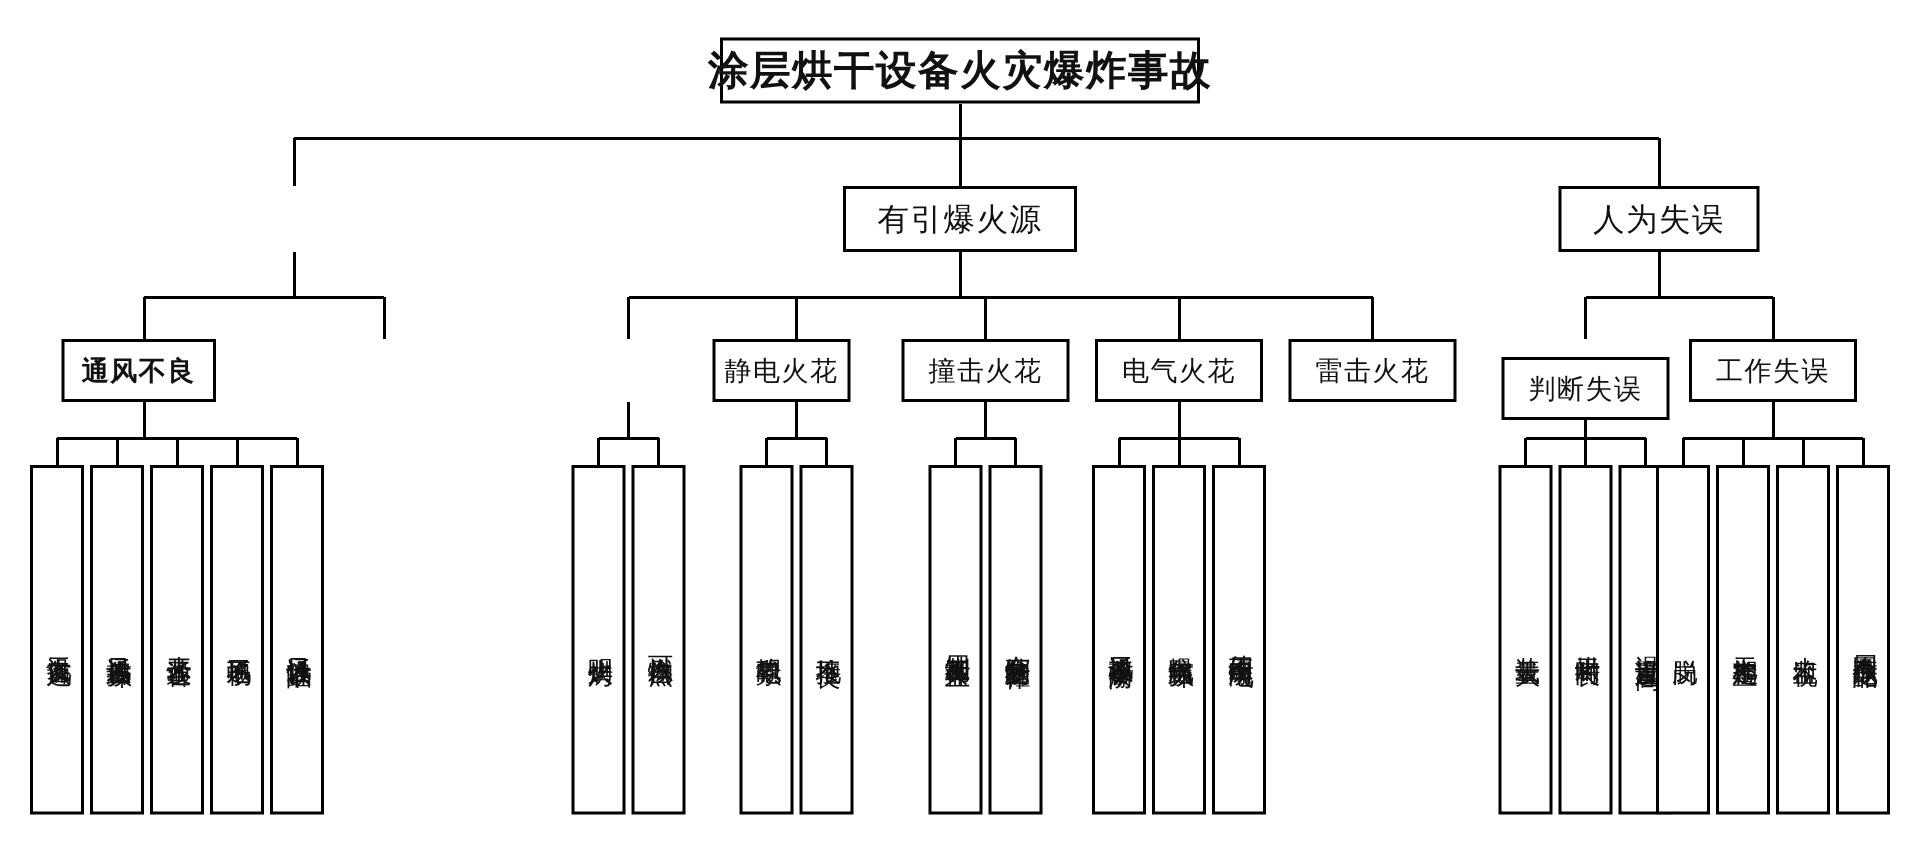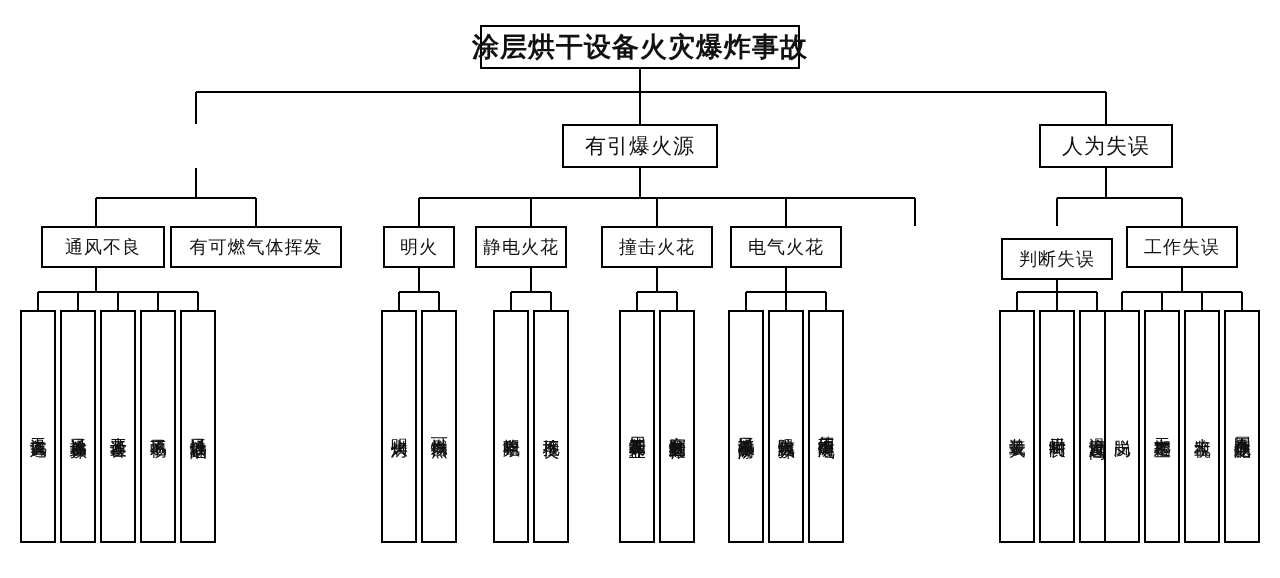--- a/index.html
+++ b/index.html
@@ -90,26 +90,25 @@
     <path d="M1162,292 L1162,310"></path>
     <path d="M1202,292 L1202,310"></path>
     <path d="M1242,292 L1242,310"></path>
   </svg>
 
   <div class="node horiz n-root" style="left:480px;top:25px;width:320px;height:44px;">涂层烘干设备火灾爆炸事故</div>
 
   <div class="node horiz n-l2" style="left:562px;top:124px;width:156px;height:44px;">有引爆火源</div>
   <div class="node horiz n-l2" style="left:1039px;top:124px;width:134px;height:44px;">人为失误</div>
 
-  <div class="node horiz n-l3" style="left:41px;top:226px;width:124px;height:42px;">通风不良</div>
-  <div class="node horiz n-l3" style="left:170px;top:226px;width:172px;height:42px;">有可燃气体挥发</div>
-  <div class="node horiz n-l3" style="left:383px;top:226px;width:72px;height:42px;">明火</div>
+  <div class="node horiz n-l3" style="left:41px;top:226px;width:103px;height:42px;font-weight:bold;">通风不良</div>
   <div class="node horiz n-l3" style="left:475px;top:226px;width:92px;height:42px;">静电火花</div>
   <div class="node horiz n-l3" style="left:601px;top:226px;width:112px;height:42px;">撞击火花</div>
   <div class="node horiz n-l3" style="left:730px;top:226px;width:112px;height:42px;">电气火花</div>
+  <div class="node horiz n-l3" style="left:859px;top:226px;width:112px;height:42px;">雷击火花</div>
   <div class="node horiz n-l3" style="left:1001px;top:238px;width:112px;height:42px;">判断失误</div>
   <div class="node horiz n-l3" style="left:1126px;top:226px;width:112px;height:42px;">工作失误</div>
 
   <div class="leaf" style="left:20px;top:310px;width:36px;height:233px;">
     <span>无设备通风</span>
     </div>
   <div class="leaf" style="left:60px;top:310px;width:36px;height:233px;">
     <span>通风设备损坏</span>
     </div>
   <div class="leaf" style="left:100px;top:310px;width:36px;height:233px;">

